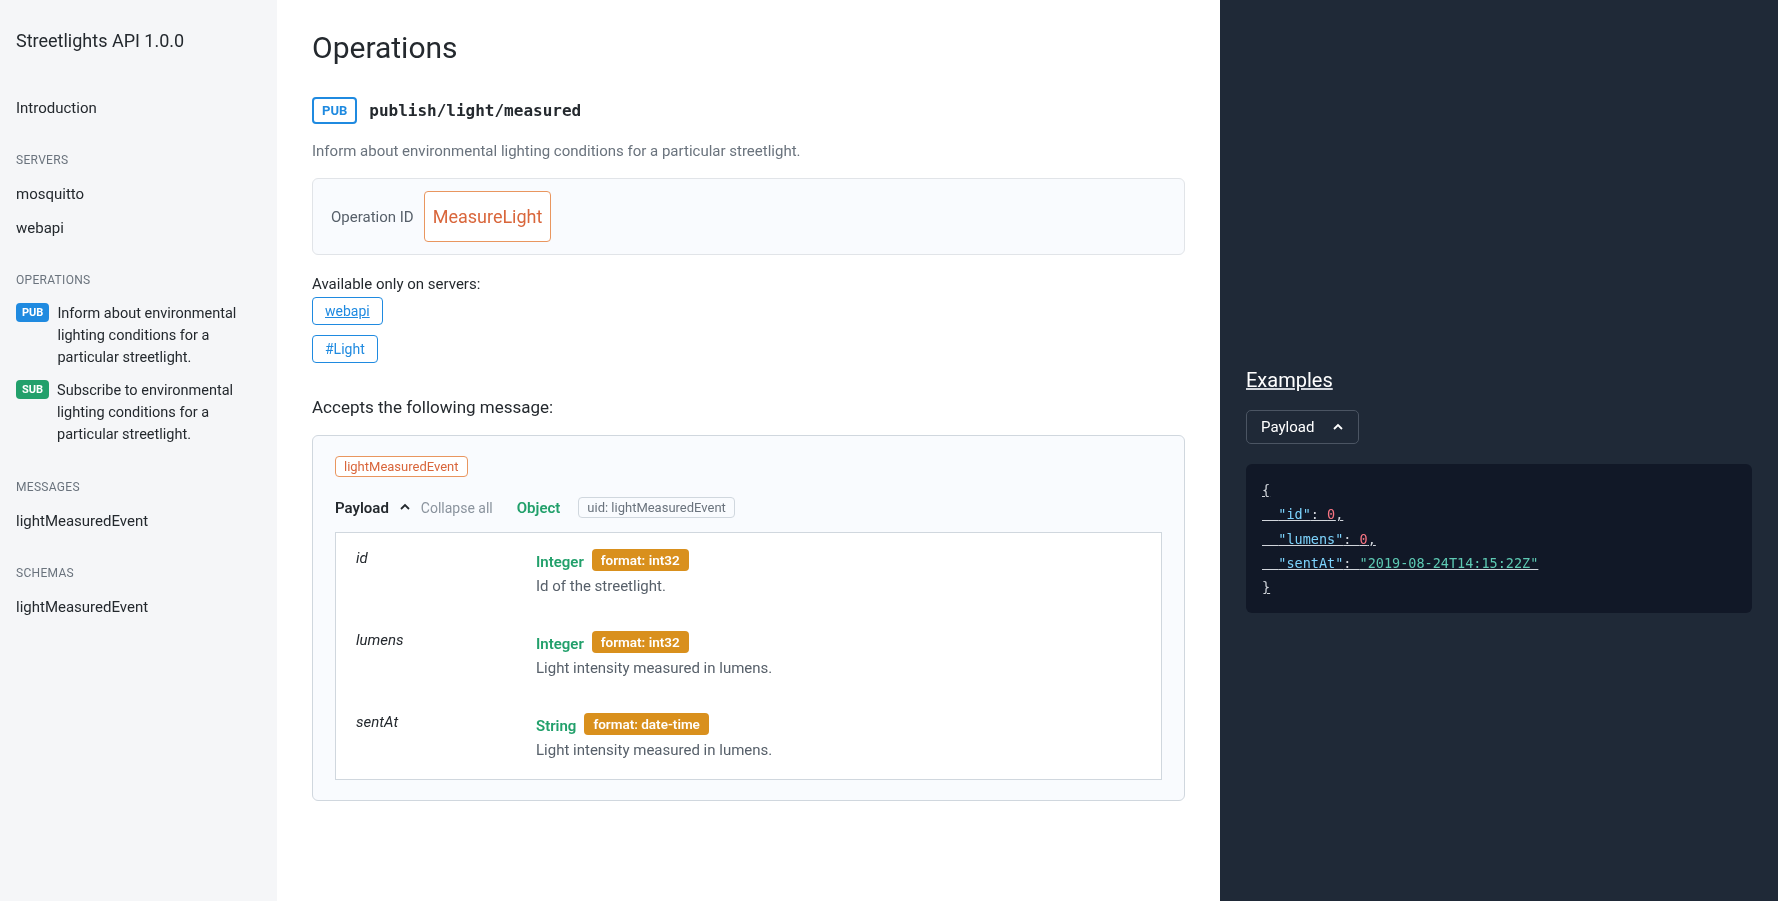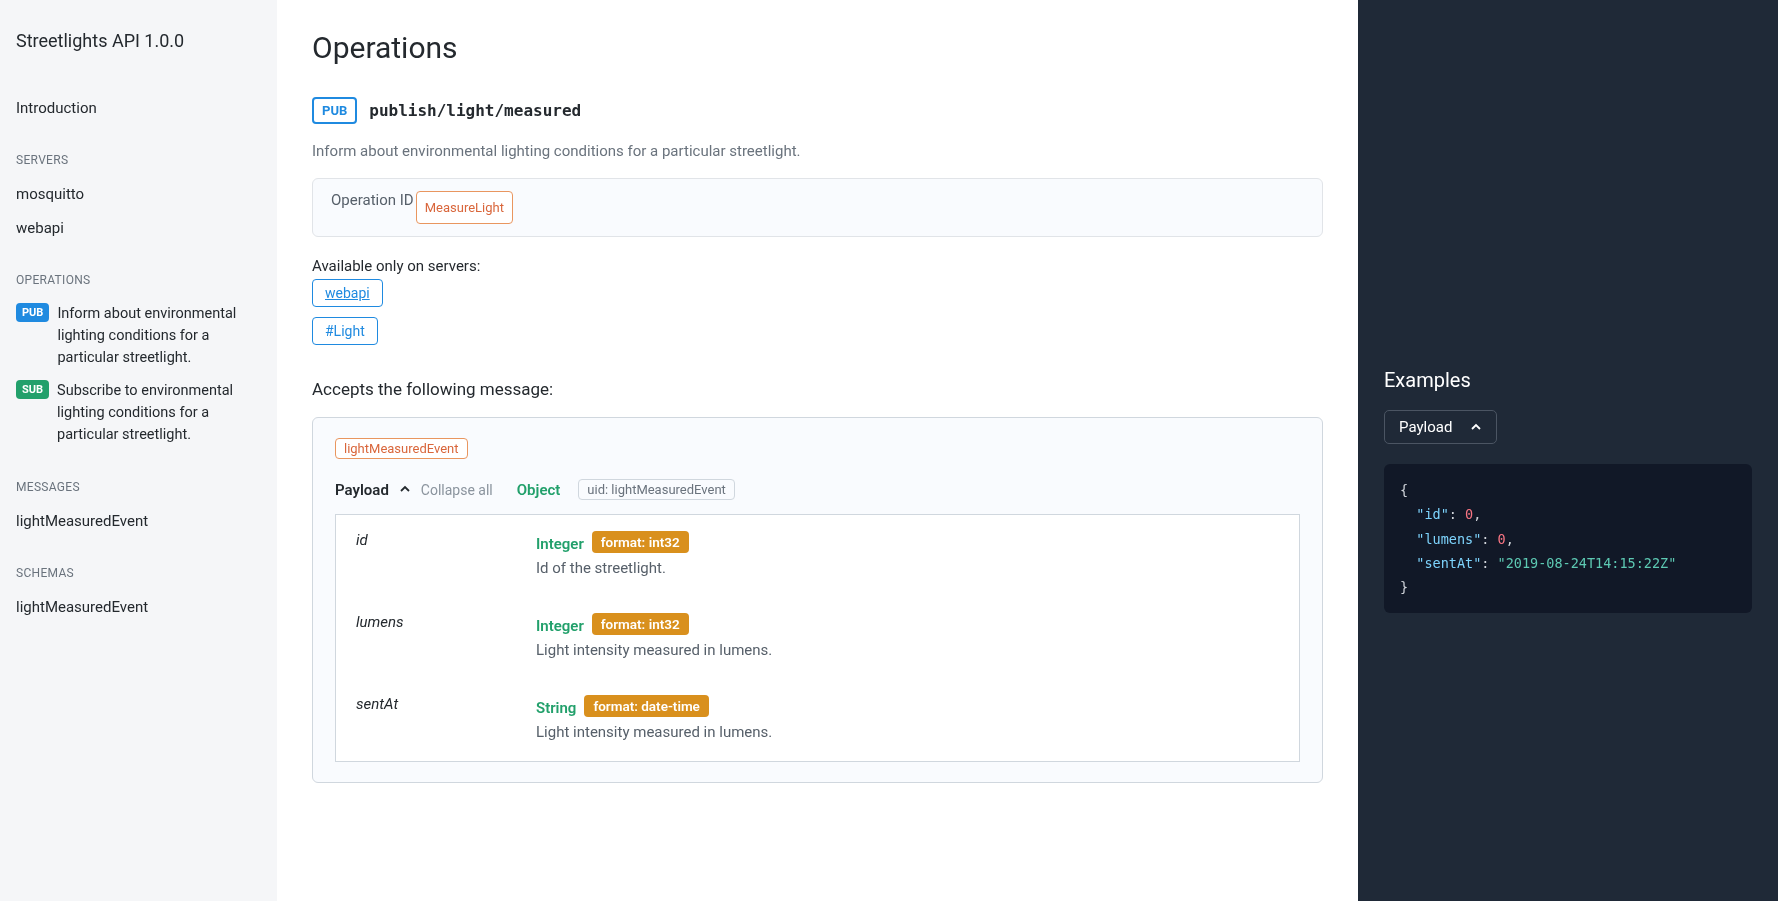--- a/index.html
+++ b/index.html
@@ -16,23 +16,23 @@
 .badge.sub { background: #22a06b; }
 .nav-op-text { font-size: 14.5px; color: #24292e; line-height: 1.5; }
 
 
 .main { flex: 1; padding: 30px 35px; overflow-y: auto; background: #fff; }
 .main h1 { font-size: 30px; font-weight: 400; margin-bottom: 32px; }
 .op-head { display: flex; align-items: center; gap: 12px; margin-bottom: 18px; }
 .badge-outline-pub { border: 2px solid #1f8ae0; color: #1f8ae0; background: #fff; font-size: 13px; font-weight: 700; padding: 4px 8px; border-radius: 4px; }
 .op-path { font-family: "SFMono-Regular", Consolas, monospace; font-size: 16px; font-weight: 600; }
 .op-desc { color: #6a737d; font-size: 15px; margin-bottom: 18px; }
-.op-id-box { border: 1px solid #e1e4e8; border-radius: 6px; padding: 12px 18px; display: flex; align-items: flex-start; gap: 2px; margin-bottom: 20px; background: #f9fbfe; }
+.op-id-box { border: 1px solid #e1e4e8; border-radius: 6px; padding: 12px 18px; display: flex; align-items: center; gap: 10px; margin-bottom: 20px; background: #f9fbfe; }
 .op-id-label { color: #57606a; font-size: 15px; }
-.chip-orange { border: 1px solid #e9965f; color: #d9663b; background: #fff; padding: 8px 8px; border-radius: 4px; font-size: 13px; }
+.chip-orange { border: 1px solid #e9965f; color: #d9663b; background: #fff; padding: 14px 8px; border-radius: 4px; font-size: 18px; }
 .section-label { font-size: 15px; margin: 18px 0 4px; }
 .chip-blue { display: inline-block; border: 1px solid #1f8ae0; color: #1f8ae0; background: #fff; padding: 5px 12px; border-radius: 4px; font-size: 14px; margin-right: 8px; margin-bottom: 10px; text-decoration: none; }
 .chip-blue.link { text-decoration: underline; }
 .accepts-label { font-size: 17px; margin: 24px 0 18px; }
 .msg-card { border: 1px solid #d0d7de; border-radius: 6px; padding: 20px 22px; background: #f9fbfe; }
 .msg-name { display: inline-block; border: 1px solid #e9965f; color: #d9663b; background: #fff; padding: 2px 8px; border-radius: 4px; font-size: 13px; margin-bottom: 20px; }
 .payload-row { display: flex; align-items: center; gap: 10px; margin-bottom: 14px; }
 .payload-label { font-weight: 600; font-size: 15px; }
 .chev-up { display: inline-block; }
 .collapse-link { color: #8b949e; font-size: 14px; }
@@ -43,21 +43,21 @@
 .prop-name { width: 160px; font-style: italic; font-size: 15px; color: #24292e; }
 .prop-body { flex: 1; }
 .prop-type-line { display: flex; align-items: flex-end; gap: 8px; margin-bottom: 6px; }
 .prop-type { color: #22a06b; font-weight: 600; font-size: 15px; }
 .format-chip { background: #d9901d; color: #fff; padding: 3px 9px; border-radius: 4px; font-size: 13.5px; font-weight: 600; }
 .prop-desc { color: #57606a; font-size: 15px; }
 .props-footer { padding: 12px 20px; font-size: 14px; color: #57606a; border-top: 1px solid #eaecef; }
 .props-footer b { color: #24292e; }
 
 
-.right { width: 420px; background: #1f2937; color: #d1d5db; padding: 28px 26px; overflow-y: auto; flex-shrink: 0; display: flex; flex-direction: column; }
+.right { width: 558px; background: #1f2937; color: #d1d5db; padding: 28px 26px; overflow-y: auto; flex-shrink: 0; display: flex; flex-direction: column; text-decoration: underline; }
 .right-spacer { height: 340px; }
 .examples-title { font-size: 20px; font-weight: 400; color: #fff; margin-bottom: 18px; }
 .examples-toggle { display: inline-flex; align-items: center; gap: 18px; border: 1px solid #4b5563; border-radius: 5px; padding: 7px 14px; color: #fff; font-size: 15px; cursor: pointer; margin-bottom: 20px; }
 .code-block { background: #111827; border-radius: 6px; padding: 14px 16px; font-family: "SFMono-Regular", Consolas, monospace; font-size: 13.5px; line-height: 1.8; white-space: pre; overflow-x: auto; }
 .cb-punc { color: #d1d5db; }
 .cb-key { color: #7dd3fc; }
 .cb-num { color: #f97583; }
 .cb-str { color: #5dc9b3; }
 .auto-note { color: #6b7280; font-style: italic; font-size: 14px; margin-top: 16px; }
 </style>

